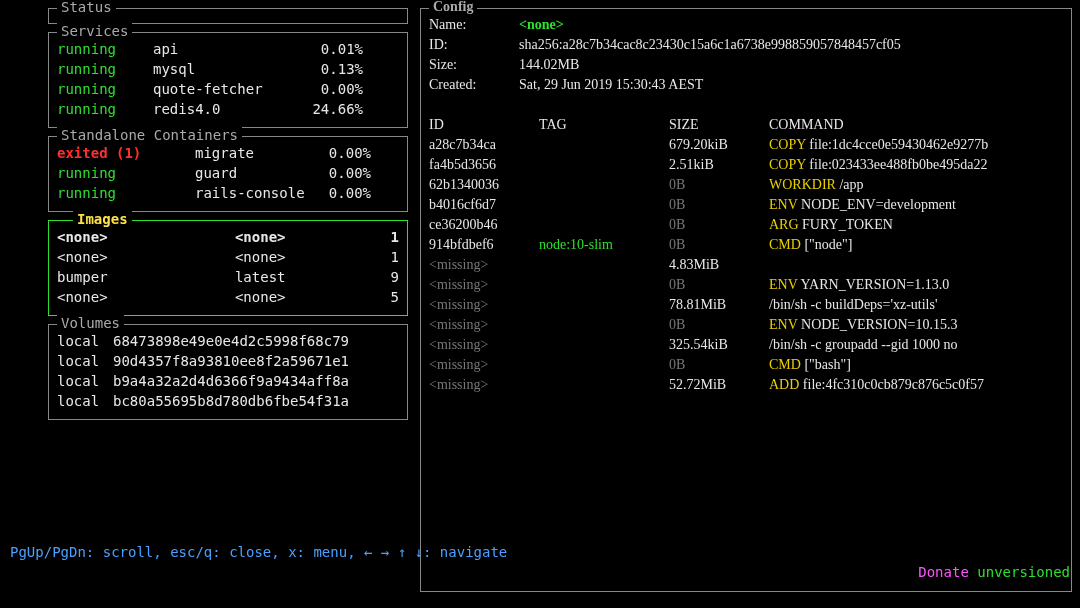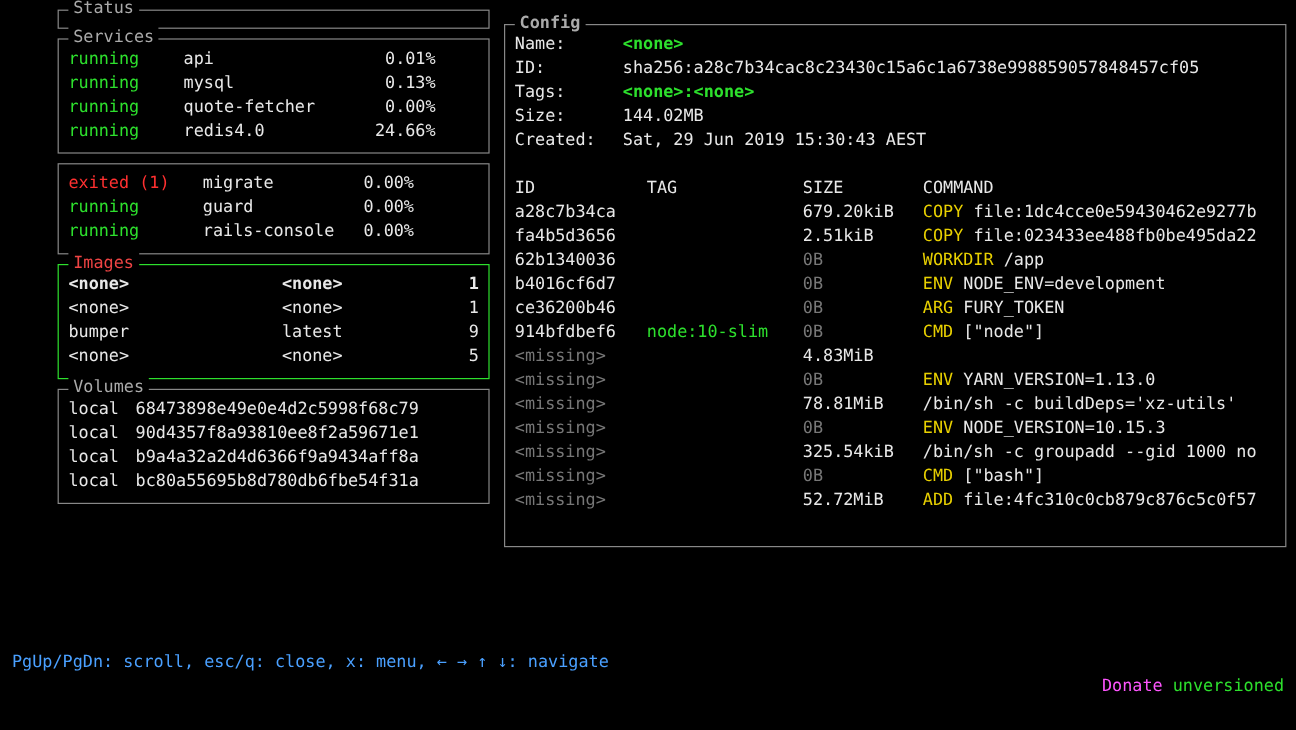--- a/index.html
+++ b/index.html
@@ -21,41 +21,41 @@
     padding: 6px 8px 8px 8px;
     margin-top: 8px;
   }
   .panel.active { border-color: #2de02d; }
   .panel > .title {
     position: absolute;
     top: -12px; left: 8px;
     background: #000; padding: 0 4px;
     color: #aaa;
   }
-  .panel.active > .title { color: #ef4444; font-weight: normal; }
+  .panel.active > .title { color: #fde047; font-weight: bold; margin-left: 16px; }
 
   .row { display: flex; white-space: pre; }
   .c-green { color: #2de02d; }
   .c-green-b { color: #2de02d; font-weight: bold; }
-  .c-red-b { color: #ff3030; font-weight: normal; }
+  .c-red-b { color: #ff3030; font-weight: bold; }
   .c-dim { color: #777; }
   .c-white { color: #e8e8e8; }
   .c-yellow { color: #e8d000; }
   .c-magenta { color: #ff55ff; }
   .bold { font-weight: bold; }
   .col-id     { display:inline-block; width: 110px; }
   .col-tag    { display:inline-block; width: 130px; }
   .col-size   { display:inline-block; width: 100px; }
 
   .svc-status { display:inline-block; width: 72px; }
   .svc-name   { display:inline-block; width: 150px; margin-left: 24px; }
   .svc-pct    { display:inline-block; width: 60px; text-align:right; }
 
   .sc-status  { display:inline-block; width: 112px; }
-  .sc-name    { display:inline-block; width: 120px; }
+  .sc-name    { display:inline-block; width: 120px; margin-left: 26px; }
   .sc-pct     { display:inline-block; width: 56px; text-align:right; }
 
   .img-repo   { display:inline-block; width: 180px; }
   .img-tag    { display:inline-block; width: 150px; }
   .img-n      { display:inline-block; width: 16px; text-align:right; }
 
   .vol-scope  { display:inline-block; width: 56px; }
   .vol-name   { display:inline-block; }
 
   .kv-label { display:inline-block; width: 90px; color:#e8e8e8; }
@@ -82,20 +82,21 @@
         <span class="title">Services</span>
         <div id="services-list">
             <div class="row c-white"><span class="svc-status c-green">running</span><span class="svc-name">api</span><span class="svc-pct">0.01%</span></div>
             <div class="row c-white"><span class="svc-status c-green">running</span><span class="svc-name">mysql</span><span class="svc-pct">0.13%</span></div>
             <div class="row c-white"><span class="svc-status c-green">running</span><span class="svc-name">quote-fetcher</span><span class="svc-pct">0.00%</span></div>
             <div class="row c-white"><span class="svc-status c-green">running</span><span class="svc-name">redis4.0</span><span class="svc-pct">24.66%</span></div>
           </div>
       </div>
 
       <div class="panel">
+        <span class="title">Standalone Containers</span>
         <div id="standalone-list">
             <div class="row c-white"><span class="sc-status c-red-b">exited (1)</span><span class="sc-name">migrate</span><span class="sc-pct">0.00%</span></div>
             <div class="row c-white"><span class="sc-status c-green">running</span><span class="sc-name">guard</span><span class="sc-pct">0.00%</span></div>
             <div class="row c-white"><span class="sc-status c-green">running</span><span class="sc-name">rails-console</span><span class="sc-pct">0.00%</span></div>
           </div>
       </div>
 
       <div class="panel active">
         <span class="title">Images</span>
         <div id="images-list">
@@ -112,26 +113,25 @@
             <div class="row c-white"><span class="vol-scope">local</span><span class="vol-name">68473898e49e0e4d2c5998f68c79</span></div>
             <div class="row c-white"><span class="vol-scope">local</span><span class="vol-name">90d4357f8a93810ee8f2a59671e1</span></div>
             <div class="row c-white"><span class="vol-scope">local</span><span class="vol-name">b9a4a32a2d4d6366f9a9434aff8a</span></div>
             <div class="row c-white"><span class="vol-scope">local</span><span class="vol-name">bc80a55695b8d780db6fbe54f31a</span></div>
           </div>
       </div>
 
     </div>
 
     <div class="right">
-      <div class="panel" style="margin-top:14px; height:436px;">
+      <div class="panel" style="margin-top:2px; height:584px;font-family:Liberation Serif, serif;">
         <span class="title c-green-b">Config</span>
 
         <div class="row"><span class="kv-label">Name:</span><span class="c-green-b">&lt;none&gt;</span></div>
         <div class="row"><span class="kv-label">ID:</span><span class="kv-val">sha256:a28c7b34cac8c23430c15a6c1a6738e998859057848457cf05</span></div>
-        <div class="row"><span class="kv-label">Tags:</span><span class="c-green-b">&lt;none&gt;:&lt;none&gt;</span></div>
         <div class="row"><span class="kv-label">Size:</span><span class="kv-val">144.02MB</span></div>
         <div class="row"><span class="kv-label">Created:</span><span class="kv-val">Sat, 29 Jun 2019 15:30:43 AEST</span></div>
 
         <div style="height:20px"></div>
 
         <div class="row c-white">
           <span class="col-id">ID</span>
           <span class="col-tag">TAG</span>
           <span class="col-size">SIZE</span>
           <span>COMMAND</span>

